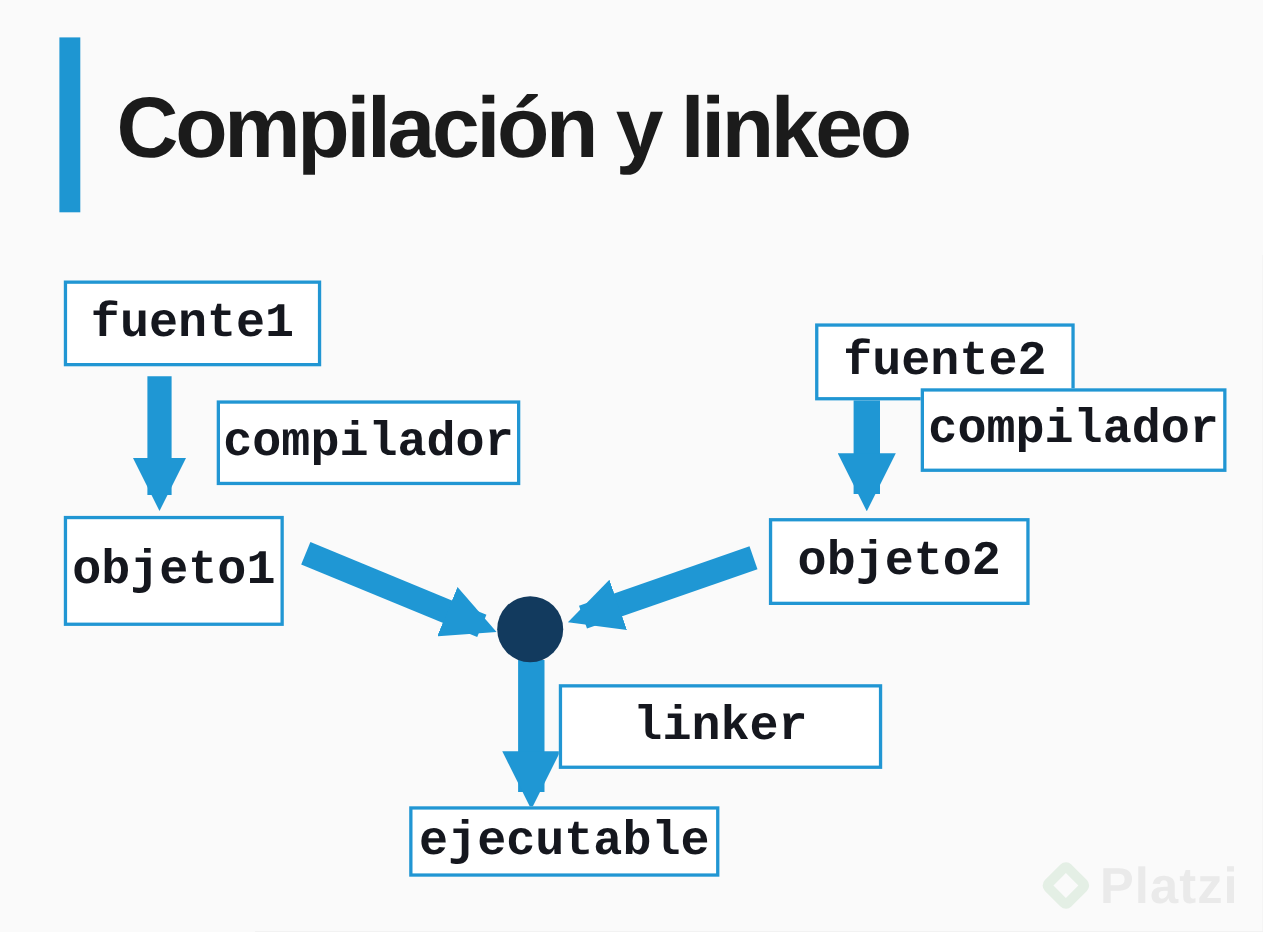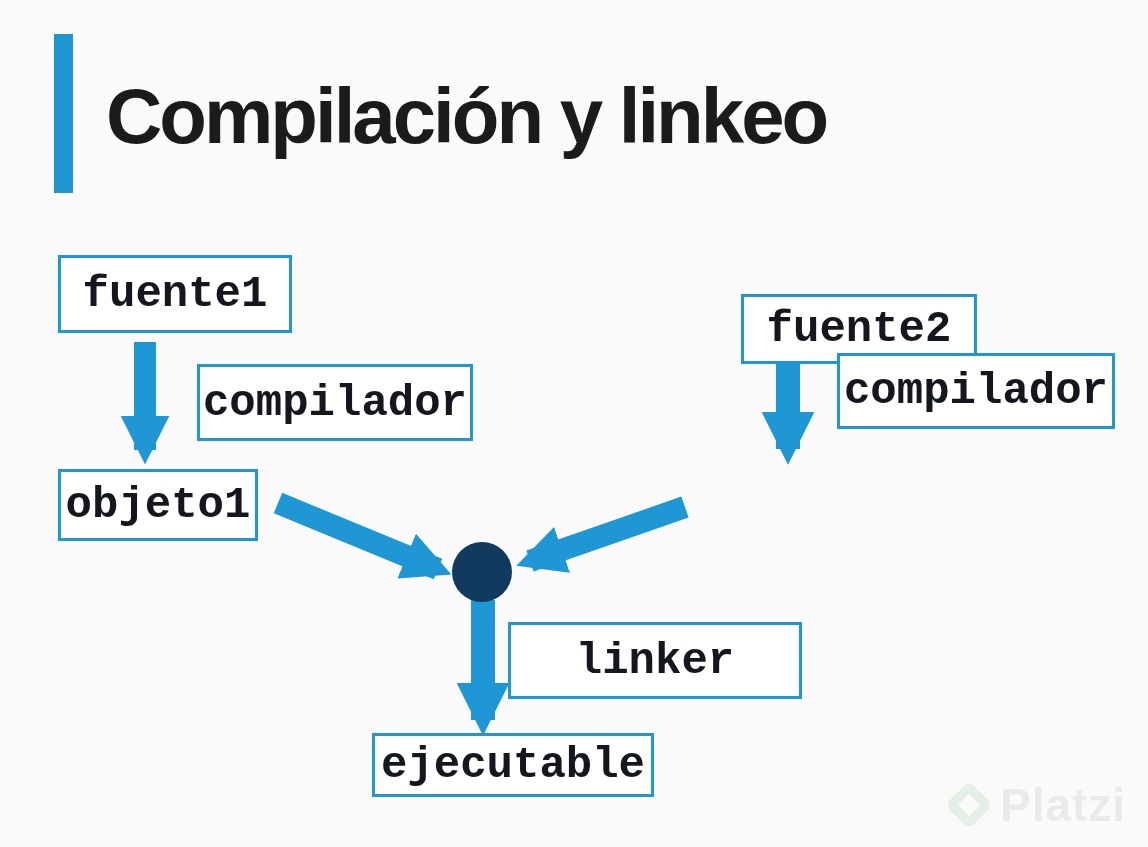--- a/index.html
+++ b/index.html
@@ -32,21 +32,21 @@
     background:var(--box-fill,#ffffff);
     border:3px solid var(--box-border,#2196d3);
     box-sizing:border-box;
     font-family:"Liberation Mono","DejaVu Sans Mono",monospace;
     font-weight:bold;font-size:44px;
     color:var(--label-text,#15171e);
     white-space:nowrap;
   }
   #n-fuente1    {left:58px;  top:255px; width:234px; height:78px;}
   #n-comp-left  {left:197px; top:364px; width:276px; height:77px;}
-  #n-objeto1    {left:58px;  top:469px; width:200px; height:72px;}
+  #n-objeto1    {left:58px;  top:469px; width:200px; height:100px;}
   #n-fuente2    {left:741px; top:246px; width:236px; height:70px;margin-top:48px;}
   #n-comp-right {left:837px; top:353px; width:278px; height:76px;}
   #n-objeto2    {left:699px; top:471px; width:237px; height:79px;}
   #n-linker     {left:508px; top:622px; width:294px; height:77px;}
   #n-ejecutable {left:372px; top:733px; width:282px; height:64px;}
   .watermark{
     position:absolute;left:944px;top:770px;width:210px;height:70px;
     display:flex;align-items:center;gap:14px;
   }
   .wm-logo{
@@ -80,20 +80,21 @@
     <line class="arrow" x1="685" y1="507" x2="530" y2="561" stroke-width="22" marker-end="url(#ah)"></line>
     <line class="arrow" x1="483" y1="600" x2="483" y2="720" stroke-width="24" marker-end="url(#ah)"></line>
     <circle class="junction-dot" cx="482" cy="572" r="30"></circle>
   </svg>
 
   <div class="node" id="n-fuente1">fuente1</div>
   <div class="node" id="n-comp-left">compilador</div>
   <div class="node" id="n-objeto1">objeto1</div>
   <div class="node" id="n-fuente2">fuente2</div>
   <div class="node" id="n-comp-right">compilador</div>
+  <div class="node" id="n-objeto2">objeto2</div>
   <div class="node" id="n-linker">linker</div>
   <div class="node" id="n-ejecutable">ejecutable</div>
 
   <div class="watermark">
     <span class="wm-logo"></span>
     <span class="wm-text">Platzi</span>
   </div>
 
 </div>
 

